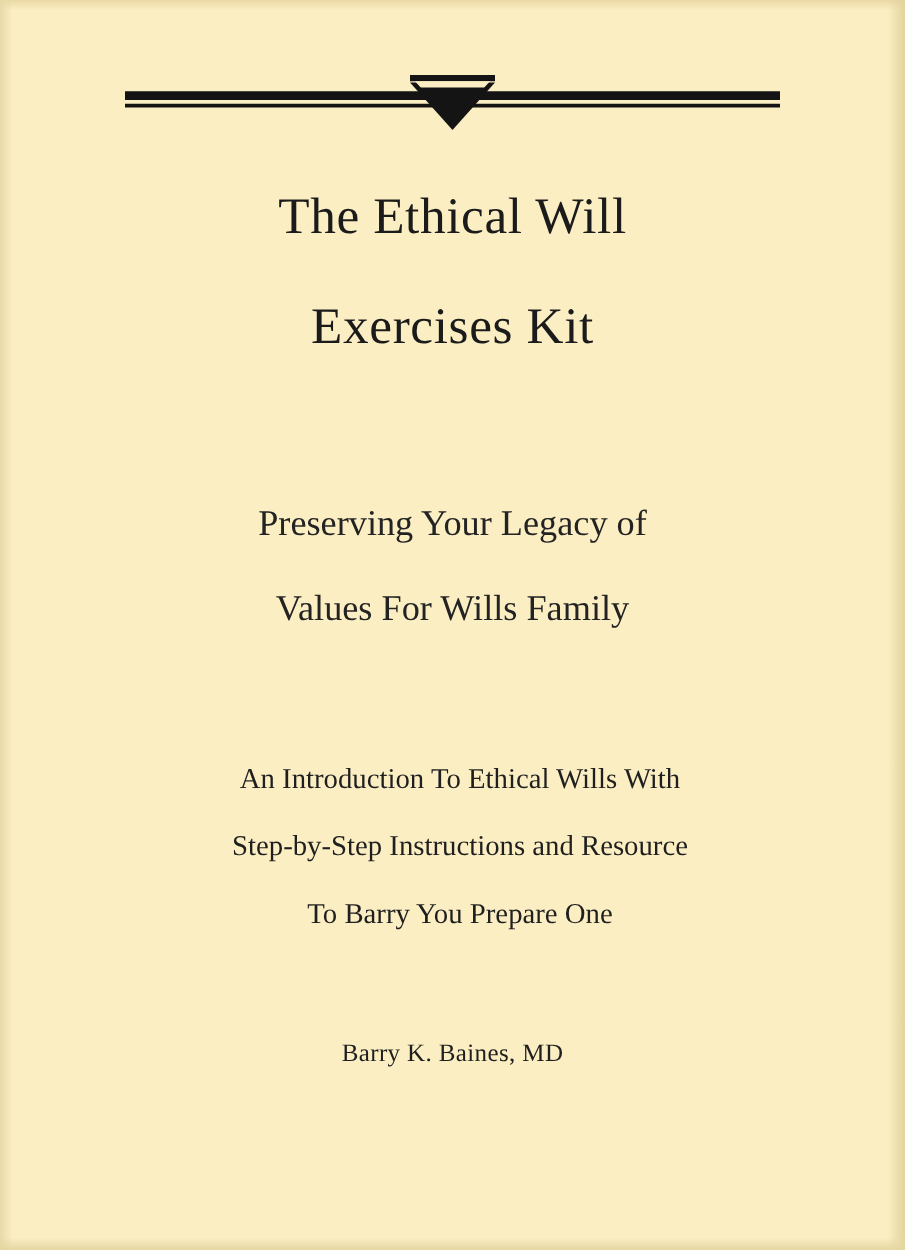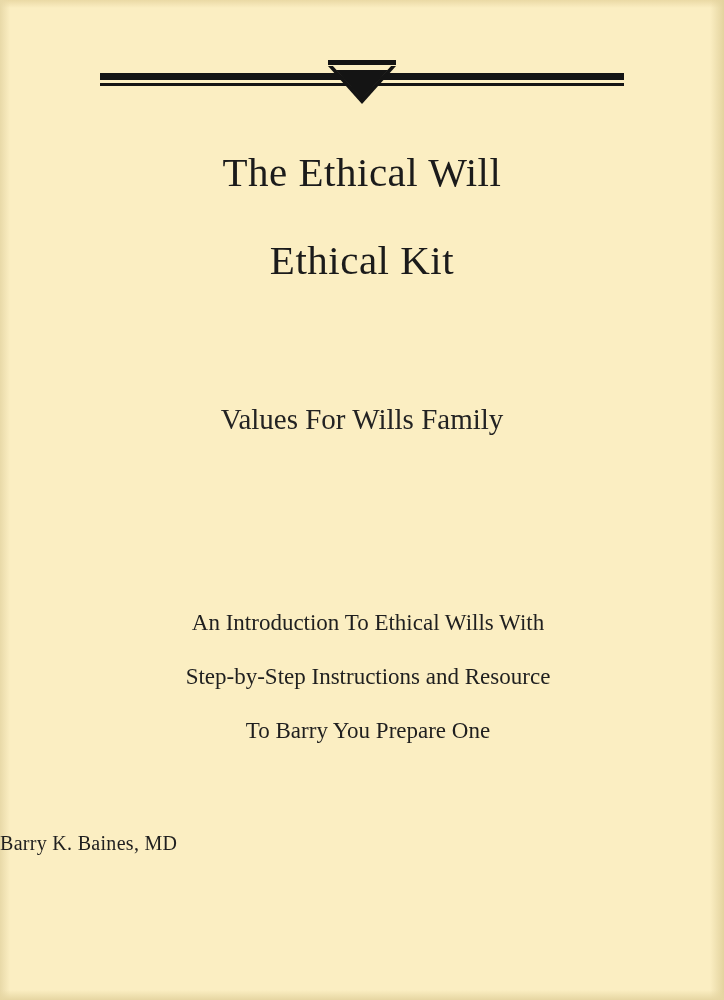--- a/index.html
+++ b/index.html
@@ -103,21 +103,21 @@
     color: #1f1f1f;
     font-weight: 400;
     padding-left: 12px;
   }
 
   .author-block {
     position: absolute;
     top: 832px;
     left: 0;
     width: 100%;
-    text-align: left;
+    text-align: center;
   }
   .author-name {
     font-size: 20px;
     color: #1f1f1f;
     font-weight: 400;
     letter-spacing: 0.3px;
   }
 </style>
 </head>
 <body>
@@ -136,24 +136,25 @@
       <polygon points="228,8 296,8 262,46" fill="#141414"></polygon>
       <polygon points="236,4 288,4 262,2" fill="#141414"></polygon>
       <rect x="228" y="2" width="68" height="5" fill="#141414"></rect>
       <polygon points="232,7 292,7 262,40" fill="#fbeec2"></polygon>
       <polygon points="236,12 288,12 262,41" fill="#141414"></polygon>
     </svg>
   </div>
 
   <div class="title-block">
     <div class="title-line">The Ethical Will</div>
-    <div class="title-line">Ethical Kit</div>
+    <div class="title-line">Exercises Kit</div>
   </div>
 
   <div class="subtitle-block">
+    <div class="subtitle-line">Preserving Your Legacy of</div>
     <div class="subtitle-line">Values For Wills Family</div>
   </div>
 
   <div class="description-block">
     <div class="description-line">An Introduction To Ethical Wills With</div>
     <div class="description-line">Step-by-Step Instructions and Resource</div>
     <div class="description-line">To Barry You Prepare One</div>
   </div>
 
   <div class="author-block">

